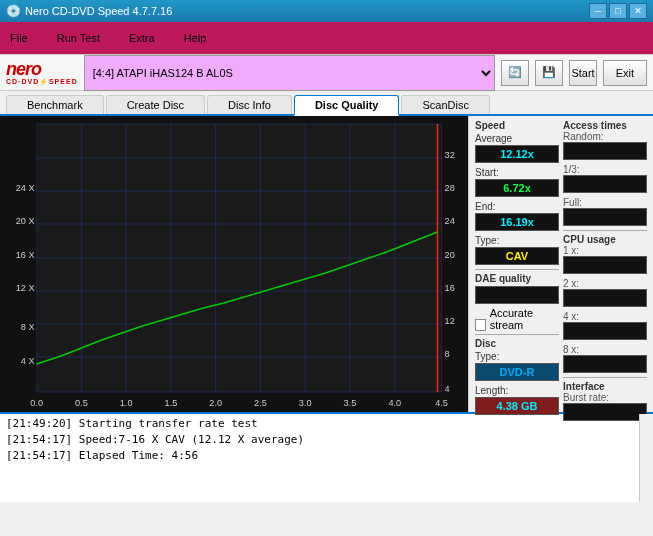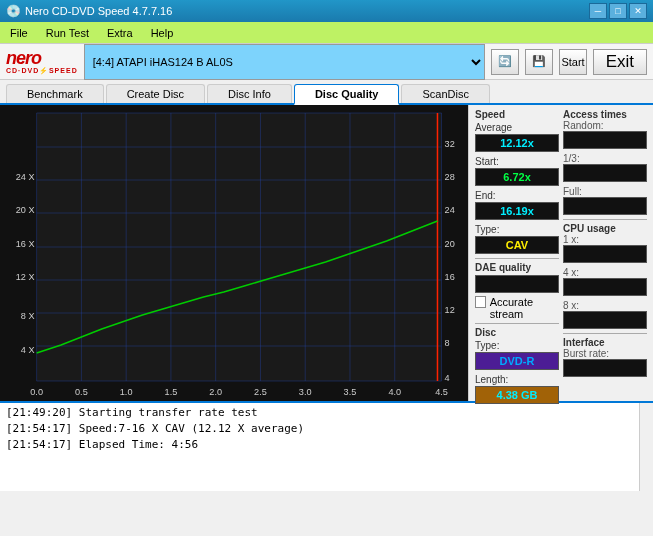--- a/index.html
+++ b/index.html
@@ -25,27 +25,27 @@
       background: #5ab0de;
       border: 1px solid #1a6a9a;
       color: white;
       font-size: 9px;
       cursor: pointer;
       display: flex; align-items: center; justify-content: center;
     }
 
     
     .menu-bar {
-      background: #bef264;
+      background: #be185d;
       border-bottom: 1px solid #ccc;
       height: 22px;
       display: flex;
       align-items: center;
-      padding: 5px 4px;
-      gap: 6px;
+      padding: 16px 4px;
+      gap: 17px;
     }
     .menu-item {
       padding: 2px 6px;
       cursor: pointer;
       font-size: 11px;
     }
 
     
     .toolbar {
       background: #f5f5f5;
@@ -54,21 +54,21 @@
       display: flex;
       align-items: center;
       padding: 0 6px;
       gap: 6px;
     }
     .logo-area { display: flex; align-items: flex-start; gap: 2px; }
     .drive-select {
       flex: 1;
       height: 36px;
       border: 1px solid #999;
-      background: #7dd3fc;
+      background: #f0abfc;
       font-size: 11px;
       padding: 0 4px;
     }
     .toolbar-btn {
       height: 26px;
       min-width: 28px;
       background: linear-gradient(to bottom, #ffffff, #e0e0e0);
       border: 1px solid #999;
       cursor: pointer;
       font-size: 11px;
@@ -78,21 +78,21 @@
     .start-btn {
       background: linear-gradient(to bottom, #ffffff, #e0e0e0);
       border: 1px solid #999;
       height: 26px; padding: 0 1px;
       cursor: pointer; font-size: 11px;
     }
     .exit-btn {
       background: linear-gradient(to bottom, #ffffff, #e0e0e0);
       border: 1px solid #999;
       height: 26px; padding: 0 12px;
-      cursor: pointer; font-size: 17px;
+      cursor: pointer; font-size: 11px;
     }
 
     
     .tabs-bar {
       background: #f0f0f0;
       border-bottom: 2px solid #0078d7;
       display: flex;
       padding: 4px 6px 0;
       gap: 2px;
     }
@@ -143,42 +143,42 @@
       border: 1px solid #555;
       min-height: 18px;
       display: flex; align-items: center; justify-content: center;
     }
     .stat-value.cyan { color: #00eeff; }
     .stat-value.green { color: #00ff44; }
     .stat-value.yellow { color: #ffee00; }
 
     .section-header { font-size: 10px; font-weight: bold; color: #333; margin-bottom: 2px; }
 
-    .checkbox-row { display: flex; align-items: flex-start; gap: 4px; margin-top: 2px; }
+    .checkbox-row { display: flex; align-items: flex-end; gap: 4px; margin-top: 2px; }
     .checkbox-box {
       width: 12px; height: 12px;
       border: 1px solid #888;
       background: white;
       display: flex; align-items: center; justify-content: center;
     }
 
     .disc-type-value {
-      background: #4c1d95;
+      background: #0c4a6e;
       color: #00aaff;
       font-weight: bold;
       font-size: 11px;
       text-align: left;
       padding: 2px 4px;
       border: 1px solid #555;
       min-height: 18px;
       display: flex; align-items: center; justify-content: center;
     }
 
     .length-value {
-      background: #a16207;
+      background: #7f1d1d;
       color: #00eeff;
       font-weight: bold;
       font-size: 11px;
       text-align: center;
       padding: 0 4px;
       border: 1px solid #555;
       min-height: 18px;
       display: flex; align-items: center; justify-content: center;
     }
 
@@ -415,20 +415,24 @@
 
         <div class="divider"></div>
 
         <div class="right-section-header">CPU usage</div>
 
         <div class="stat-group">
           <div class="right-stat-label">1 x:</div>
           <div class="black-box"></div>
         </div>
 
+        <div class="stat-group">
+          <div class="right-stat-label">2 x:</div>
+          <div class="black-box"></div>
+        </div>
 
         <div class="stat-group">
           <div class="right-stat-label">4 x:</div>
           <div class="black-box"></div>
         </div>
 
         <div class="stat-group">
           <div class="right-stat-label">8 x:</div>
           <div class="black-box"></div>
         </div>

